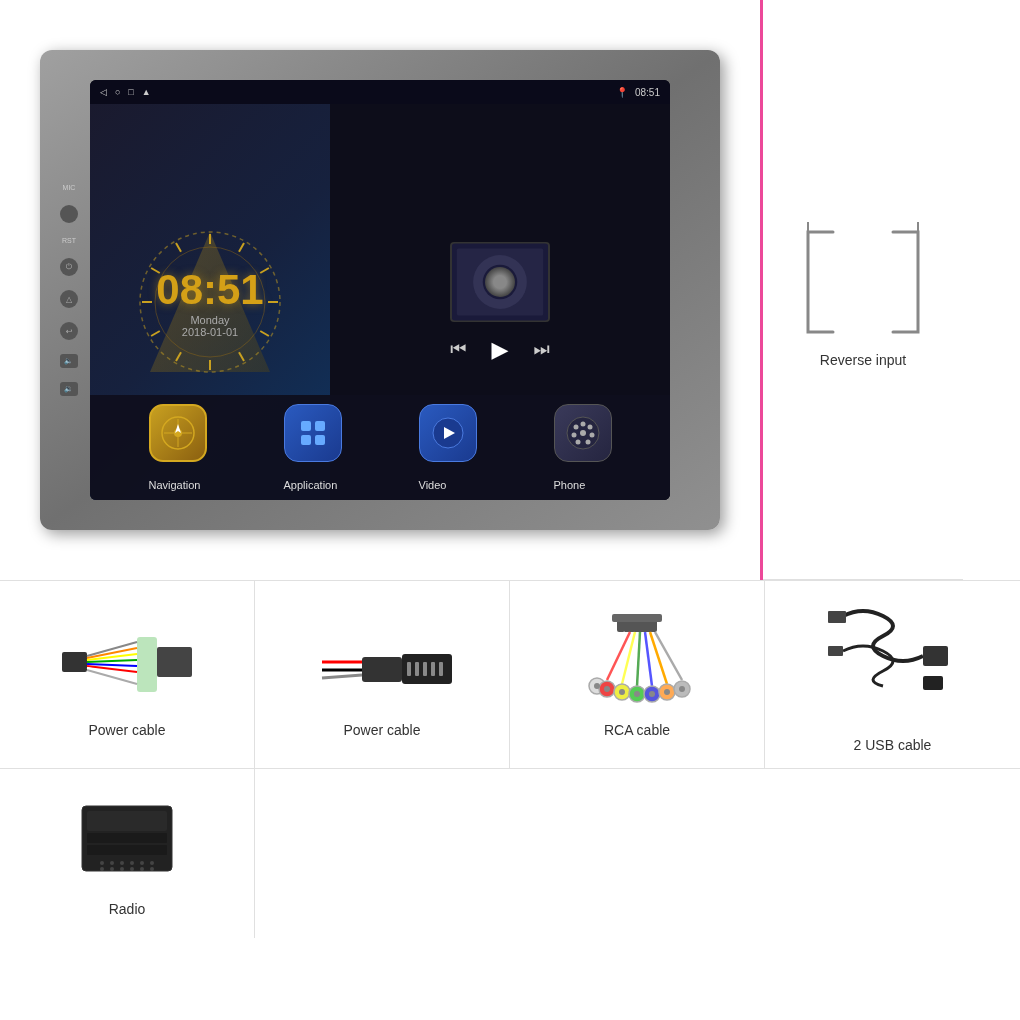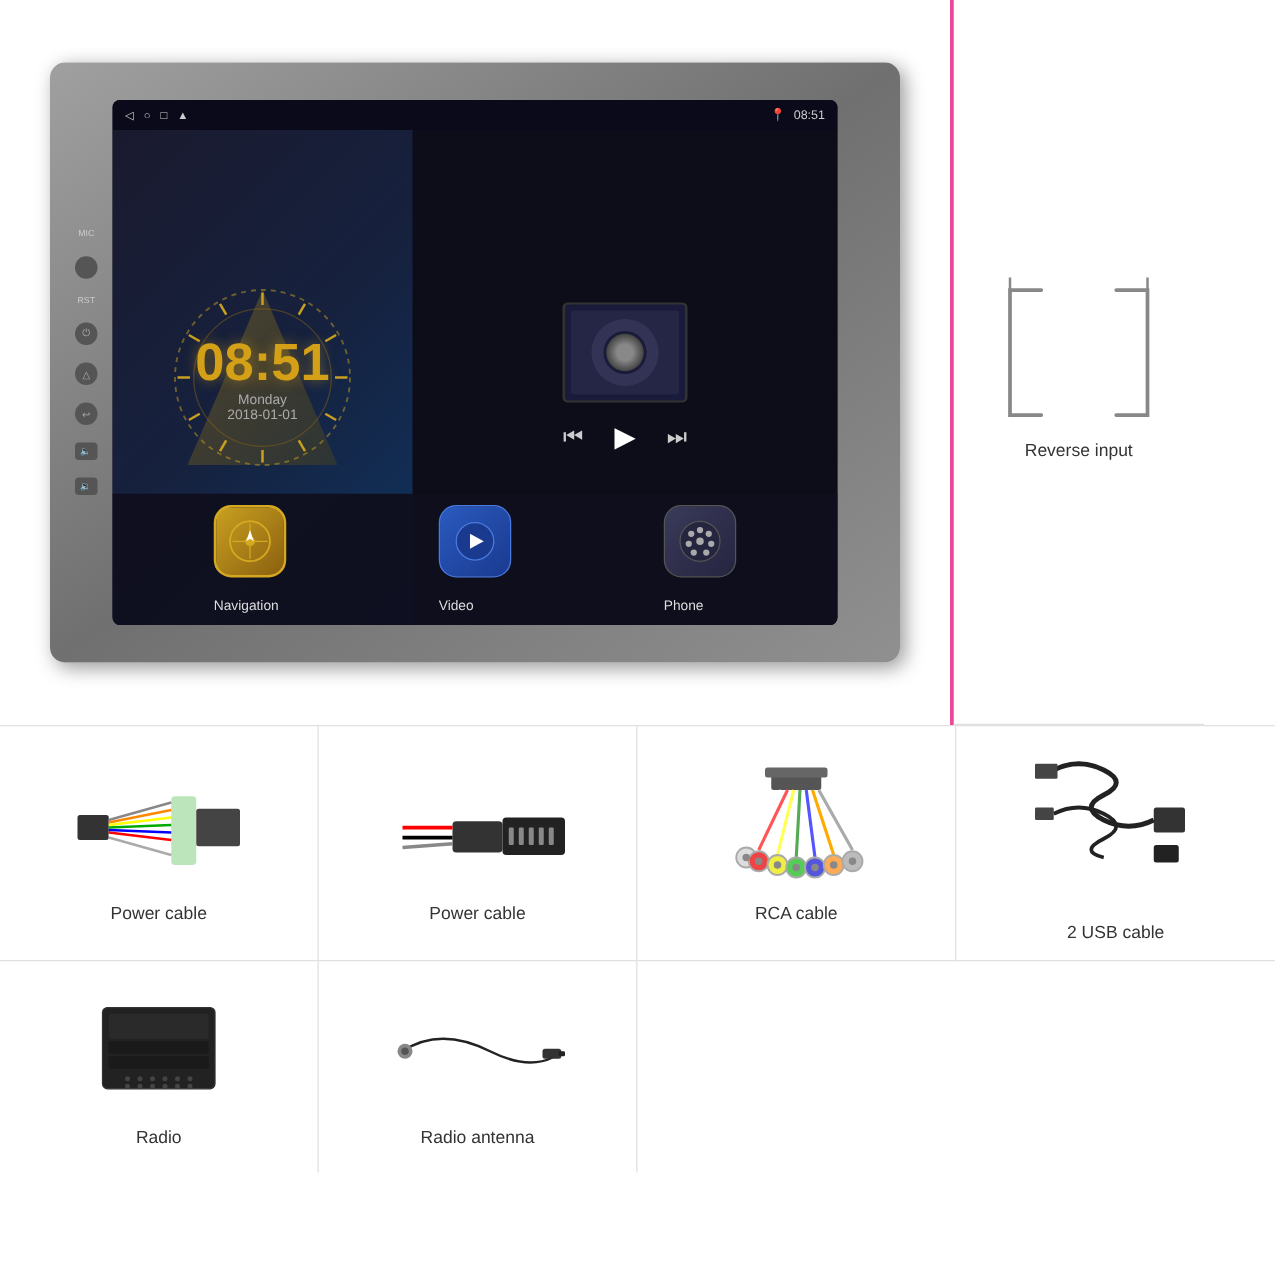--- a/index.html
+++ b/index.html
@@ -460,20 +460,31 @@
                 <line x1="17" y1="3" x2="17" y2="31" stroke="#d4a820" stroke-width="1"></line>
                 <line x1="3" y1="17" x2="31" y2="17" stroke="#d4a820" stroke-width="1"></line>
                 <circle cx="17" cy="17" r="4" fill="#d4a820"></circle>
                 <polygon points="17,8 14,17 17,15 20,17" fill="#fff"></polygon>
               </svg>
             </div>
             <span class="app-label">Navigation</span>
           </div>
 
 
+          <div class="app-item">
+            <div class="app-icon app-app">
+              <svg width="34" height="34" viewBox="0 0 34 34">
+                <rect x="5" y="5" width="10" height="10" rx="2" fill="#6af"></rect>
+                <rect x="19" y="5" width="10" height="10" rx="2" fill="#6af"></rect>
+                <rect x="5" y="19" width="10" height="10" rx="2" fill="#6af"></rect>
+                <rect x="19" y="19" width="10" height="10" rx="2" fill="#6af"></rect>
+              </svg>
+            </div>
+            <span class="app-label">Application</span>
+          </div>
 
           <div class="app-item">
             <div class="app-icon video-app">
               <svg width="34" height="34" viewBox="0 0 34 34">
                 <circle cx="17" cy="17" r="15" fill="#1a3a8f" stroke="#4a7adf" stroke-width="1"></circle>
                 <polygon points="13,11 13,23 24,17" fill="#fff"></polygon>
               </svg>
             </div>
             <span class="app-label">Video</span>
           </div>
@@ -663,29 +674,14 @@
         <circle cx="65" cy="78" r="2" fill="#444"></circle>
         <circle cx="75" cy="78" r="2" fill="#444"></circle>
         <circle cx="85" cy="78" r="2" fill="#444"></circle>
         <circle cx="95" cy="78" r="2" fill="#444"></circle>
       </svg>
     </div>
     <span class="accessory-label">Radio</span>
   </div>
 
 
-  <div class="grid-cell">
-    <div class="accessory-img">
-      <svg width="140" height="100" viewBox="0 0 140 100">
-
-        <path d="M10,50 Q40,30 80,50 Q110,65 130,55" fill="none" stroke="#222" stroke-width="2"></path>
-
-        <rect x="122" y="48" width="15" height="8" rx="2" fill="#333"></rect>
-        <rect x="135" y="50" width="5" height="4" rx="1" fill="#222"></rect>
-
-        <circle cx="12" cy="50" r="6" fill="#888"></circle>
-        <circle cx="12" cy="50" r="3" fill="#555"></circle>
-      </svg>
-    </div>
-    <span class="accessory-label">Radio antenna</span>
-  </div>
 
 </div>
 
 </body></html>

